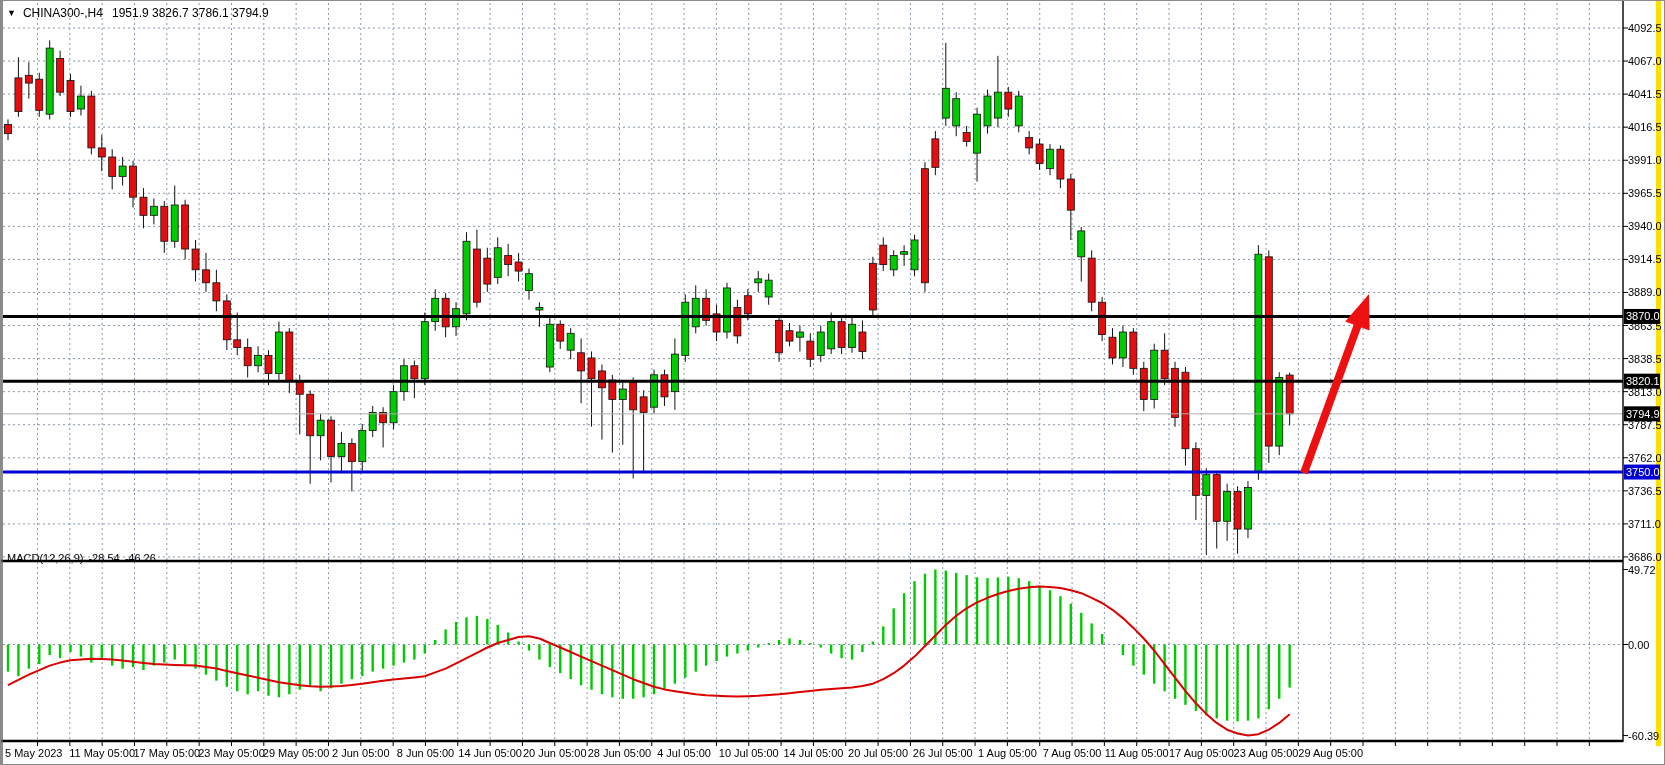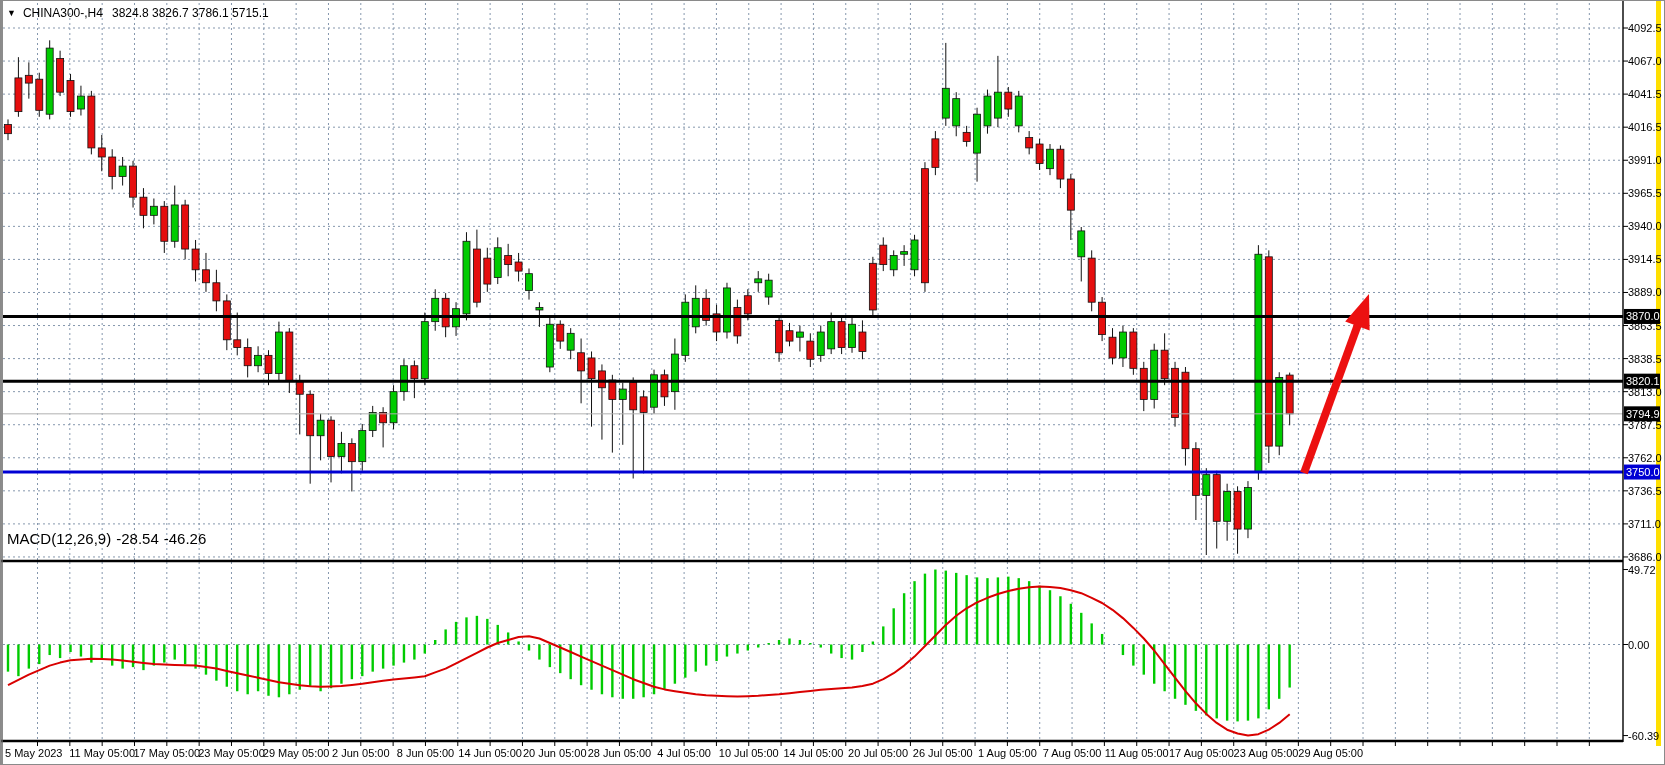--- a/index.html
+++ b/index.html
@@ -4,21 +4,21 @@
 <style>
   html,body{margin:0;padding:0;background:#d8d8d8;}
   #screen{position:relative;width:1665px;height:765px;background:#ffffff;
           border:1px solid #8a8a8a;box-sizing:border-box;overflow:hidden;
           font-family:"Liberation Sans",sans-serif;}
   #chart-svg{position:absolute;left:0;top:0;}
   .overlay{position:absolute;color:#000;white-space:nowrap;}
   #symbol-title{left:6px;top:5px;font-size:12px;}
   #symbol-title .dd{font-size:9px;margin-right:7px;position:relative;top:-1px;cursor:pointer;}
   #symbol-title .num{margin-left:9px;}
-  #macd-label{left:6px;top:529px;font-size:15px;}
+  #macd-label{left:6px;top:551px;font-size:11px;}
   #macd-label span{margin-right:5px;}
 </style>
 </head>
 <body>
 
 <div id="screen">
   <svg id="chart-svg" width="1665" height="765">
       <g>
         <line x1="36.5" y1="2" x2="36.5" y2="559" stroke="#8597ad" stroke-width="1" stroke-dasharray="2 3"></line>
         <line x1="36.5" y1="561" x2="36.5" y2="739" stroke="#8597ad" stroke-width="1" stroke-dasharray="2 3"></line>
@@ -653,19 +653,19 @@
         <text x="1265.04" y="756" fill="#000000" font-size="11" font-family="&quot;Liberation Sans&quot;, sans-serif" text-anchor="middle">23 Aug 05:00</text>
         <text x="1329.6999999999998" y="756" fill="#000000" font-size="11" font-family="&quot;Liberation Sans&quot;, sans-serif" text-anchor="middle">29 Aug 05:00</text>
       </g>
       <g>
         <line x1="1303" y1="472" x2="1358.443000586037" y2="319.31850607845195" stroke="#ec1010" stroke-width="8"></line>
         <polygon points="1368,293 1368.6143785337547,329.3953642517459 1344.1757657466208,320.52100765306596" fill="#ec1010"></polygon>
       </g>
     </svg>
 
   <div id="symbol-title" class="overlay">
-    <span class="dd">▼</span><span>CHINA300-,H4</span><span class="num">3824.8 3826.7 3786.1 5715.1</span>
+    <span class="dd">▼</span><span>CHINA300-,H4</span><span class="num">1951.9 3826.7 3786.1 3794.9</span>
   </div>
 
   <div id="macd-label" class="overlay">
     <span>MACD(12,26,9)</span><span>-28.54</span><span>-46.26</span>
   </div>
 </div>
 
 </body></html>

